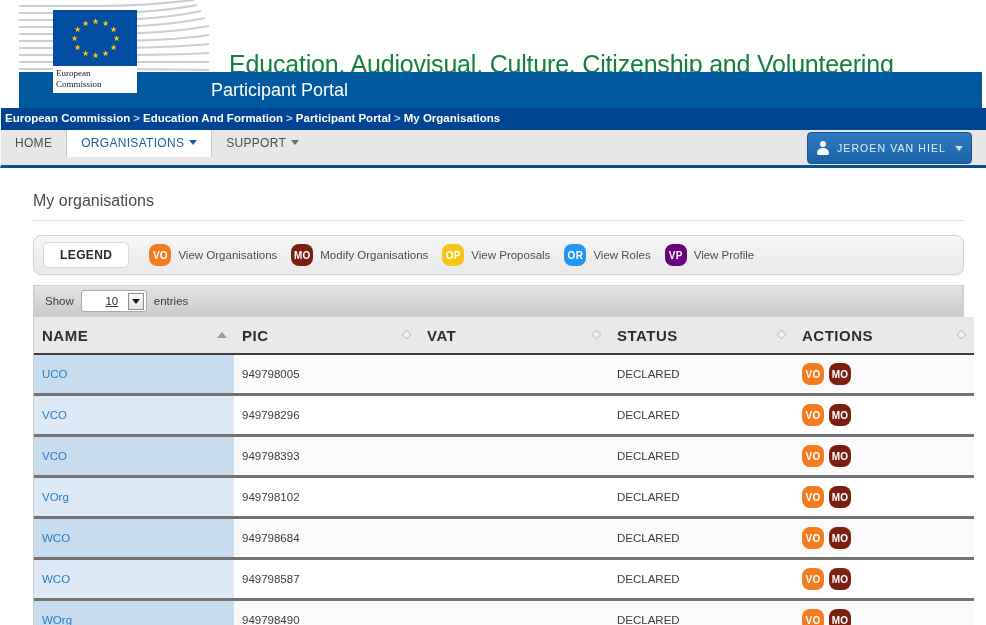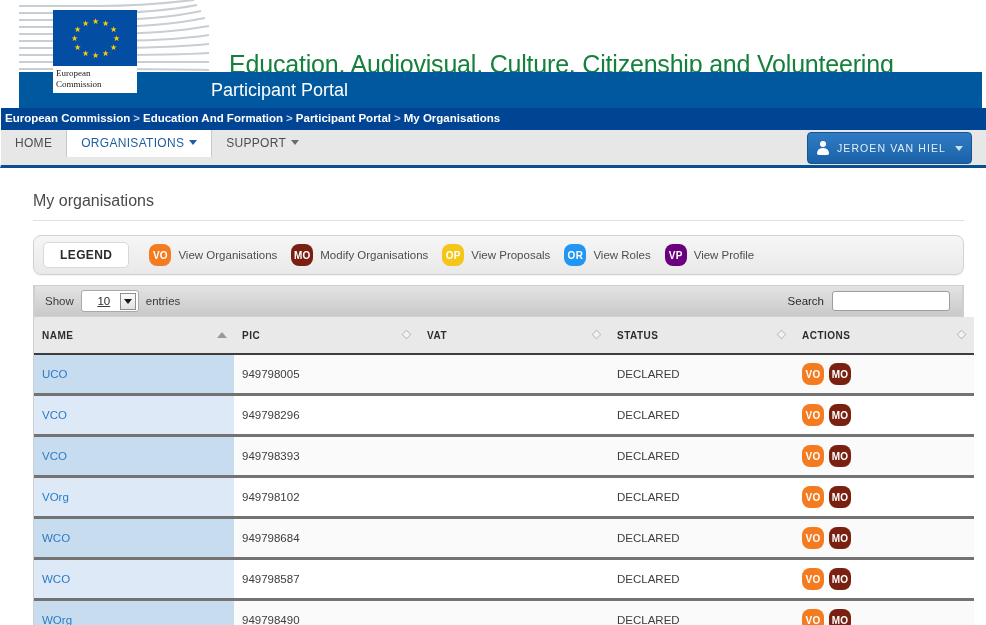--- a/index.html
+++ b/index.html
@@ -254,21 +254,21 @@
     color: #3b3b3b;
   }
   .select-wrap {
     display: inline-flex;
     align-items: center;
     background: #ffffff;
     border: 1px solid #a9a9a9;
     border-radius: 3px;
     height: 22px;
     margin: 0 7px;
-    padding: 0 2px 0 12px;
+    padding: 0 2px 0 20px;
     text-decoration: underline;
   }
   .select-val {
     font-size: 11.5px;
     color: #2b2b2b;
     min-width: 20px;
     text-align: center;
   }
   .select-btn {
     width: 16px; height: 17px;
@@ -304,21 +304,21 @@
   }
 
   table.grid {
     width: 100%;
     border-collapse: collapse;
     table-layout: fixed;
   }
   table.grid thead th {
     background: #e9e9e9;
     border-bottom: 2px solid #3d3d3d;
-    font-size: 10px;
+    font-size: 15px;
     font-weight: bold;
     color: #2d2d2d;
     text-align: left;
     letter-spacing: 0.5px;
     padding: 6px 0 6px 8px;
     height: 37px;
     position: relative;
     cursor: pointer;
   }
   .sort-icon {
@@ -453,24 +453,20 @@
       <div class="table-controls">
         <span class="show-group">
           <span>Show</span>
           <span class="select-wrap">
             <span class="select-val">10</span>
             <span class="select-btn">
                 <i></i>
               </span>
           </span>
           <span>entries</span>
-        </span>
-        <span class="search-group">
-          <span>Search</span>
-          <input class="search-input" type="text" value="" style="">
         </span>
       </div>
 
       <table class="grid">
         <colgroup>
           <col style="width:200px">
             <col style="width:185px">
             <col style="width:190px">
           <col style="width:185px">
             <col style="width:180px">

